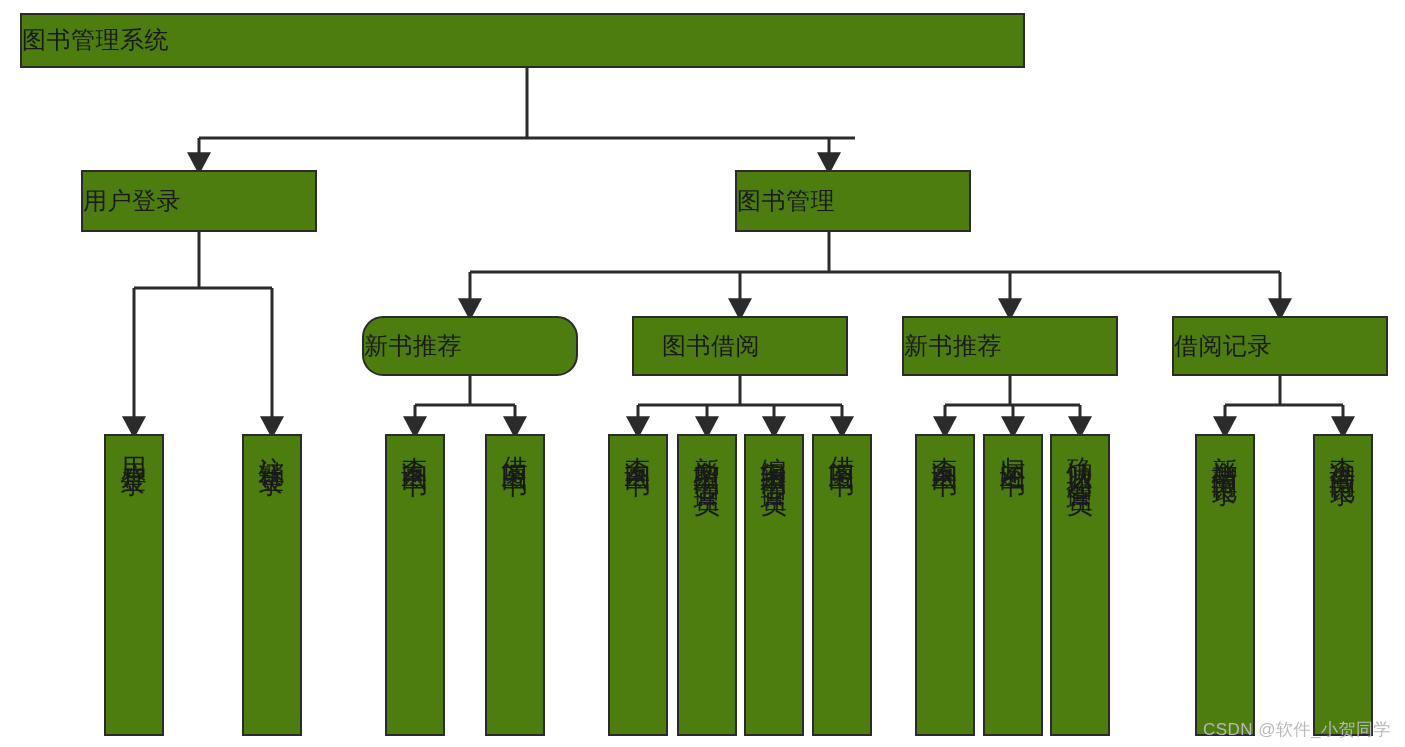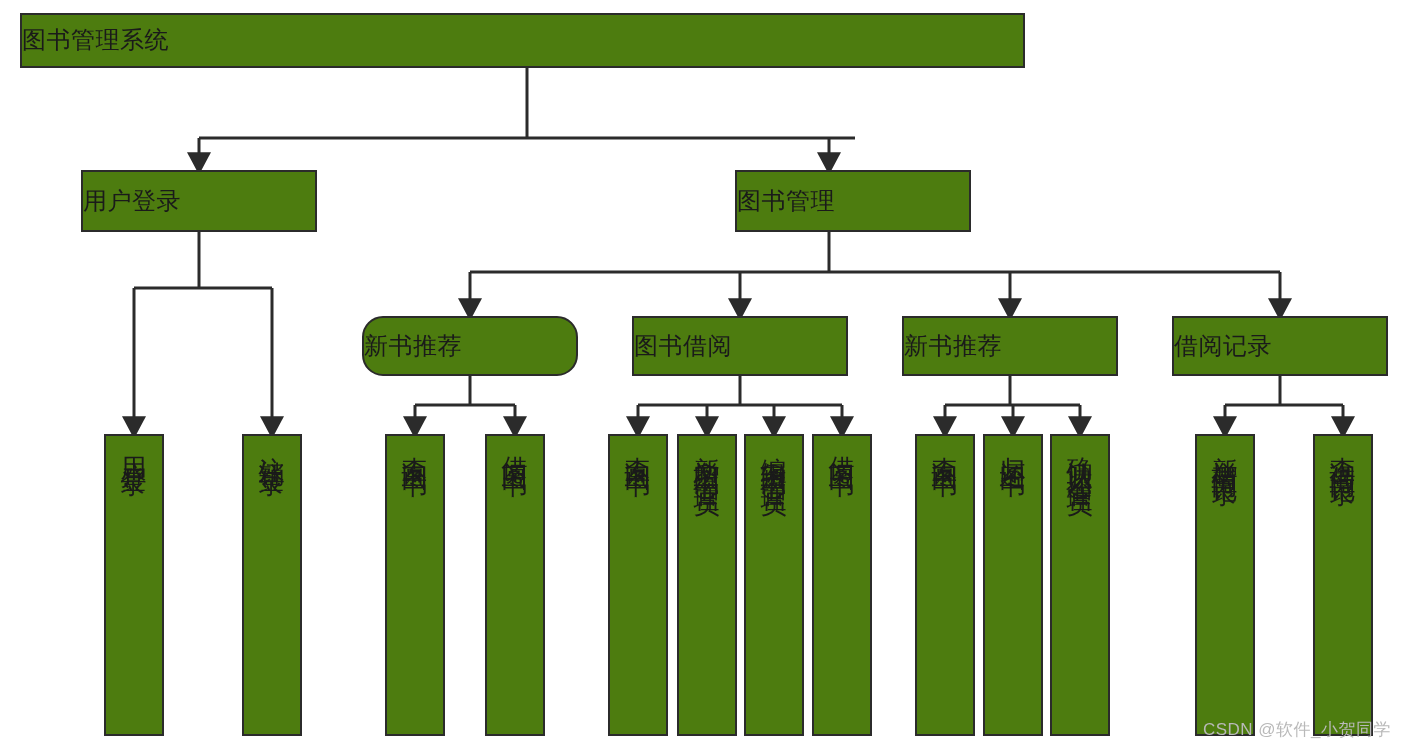--- a/index.html
+++ b/index.html
@@ -131,21 +131,21 @@
   <div class="node horizontal" style="left:81px; top:170px; width:236px; height:62px;">
     <span class="node-label">用户登录</span>
   </div>
   <div class="node horizontal" style="left:711px; top:170px; width:236px; height:62px;margin-left:24px;">
     <span class="node-label">图书管理</span>
   </div>
 
   <div class="node horizontal" style="left:362px; top:316px; width:216px; height:60px;border-radius:21px;">
     <span class="node-label">新书推荐</span>
   </div>
-  <div class="node horizontal" style="left:632px; top:316px; width:216px; height:60px;">
+  <div class="node horizontal" style="left:632px; top:316px; width:216px; height:60px;padding-left:28px;">
     <span class="node-label">图书借阅</span>
   </div>
   <div class="node horizontal" style="left:902px; top:316px; width:216px; height:60px;">
     <span class="node-label">新书推荐</span>
   </div>
   <div class="node horizontal" style="left:1172px; top:316px; width:216px; height:60px;">
     <span class="node-label">借阅记录</span>
   </div>
 
   <div class="node vertical" style="left:104px; top:434px; width:60px; height:302px;">

